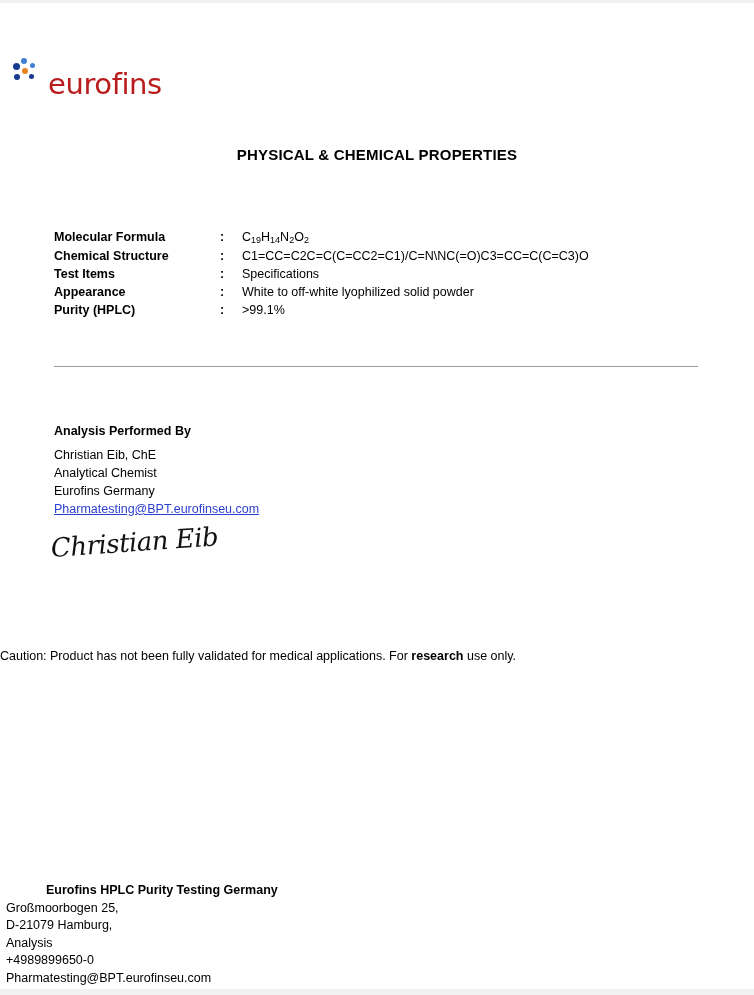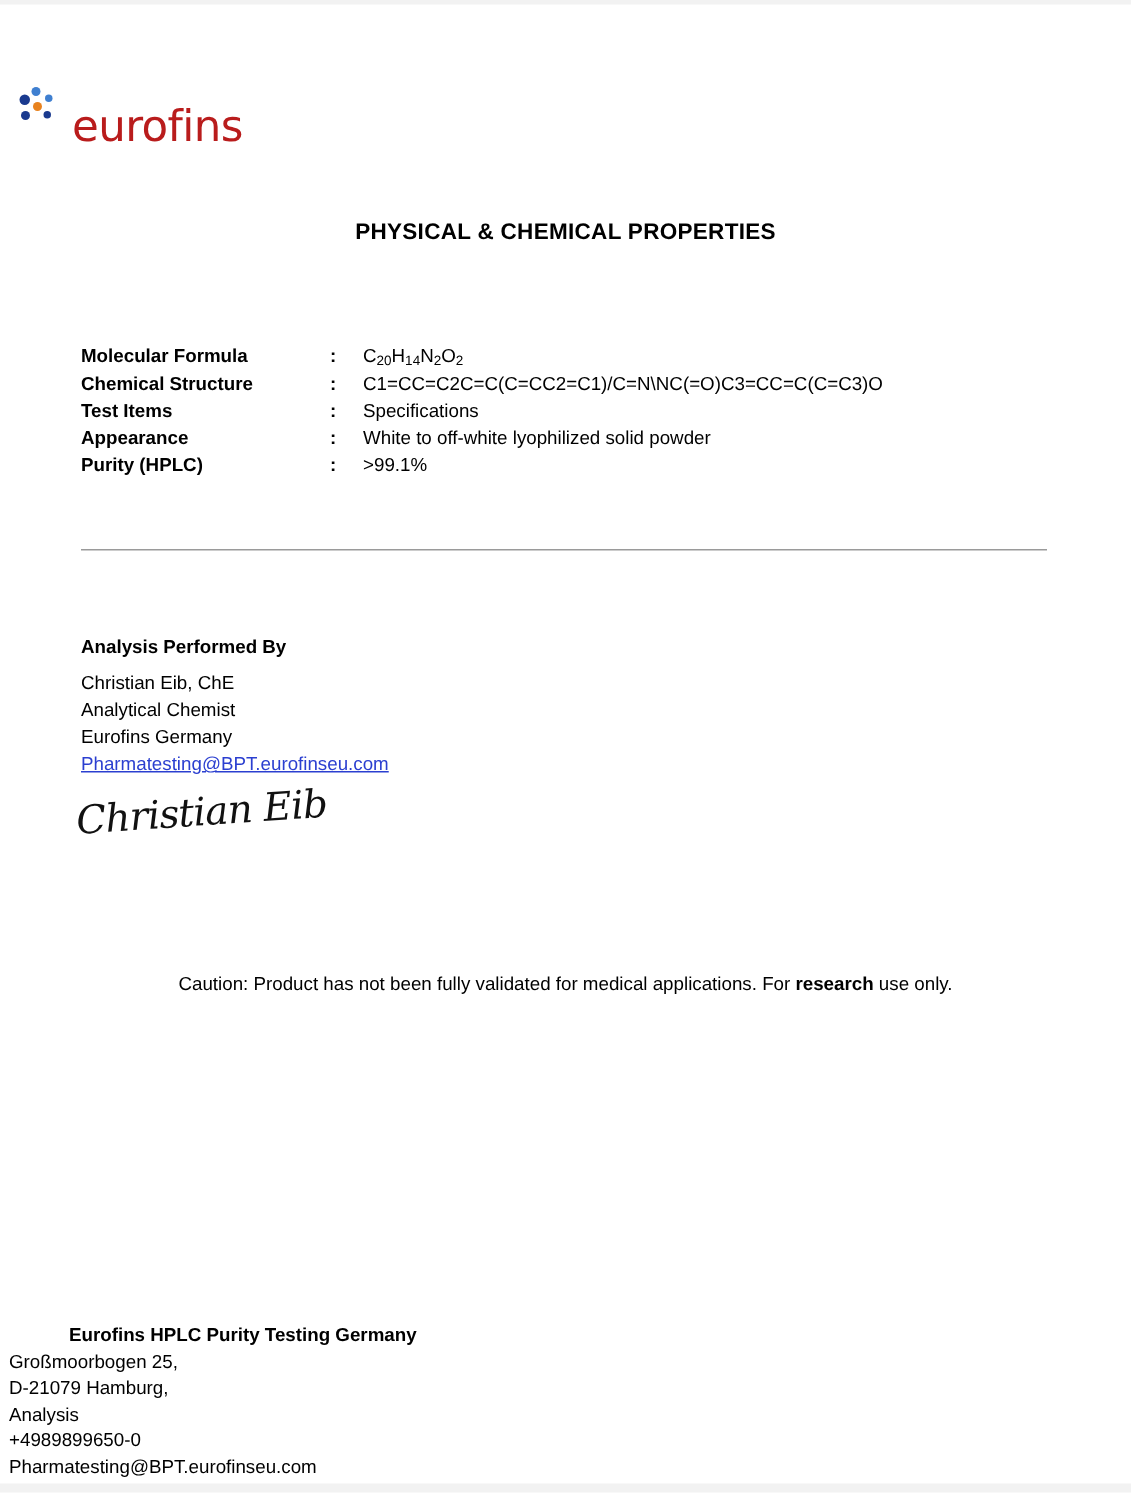--- a/index.html
+++ b/index.html
@@ -164,21 +164,20 @@
     transform-origin: left bottom;
     letter-spacing: -0.5px;
   }
 
   
   .caution {
     position: absolute;
     top: 649px;
     left: 0;
     width: 754px;
-    text-align: center;
     font-size: 12.5px;
   }
   .caution b { font-weight: bold; }
 
   
   .footer {
     position: absolute;
     top: 882px;
     left: 6px;
     font-size: 12.5px;
@@ -205,21 +204,21 @@
     <span class="logo-text">eurofins</span>
   </div>
 
   <div class="doc-title">PHYSICAL &amp; CHEMICAL PROPERTIES</div>
 
   <table class="props">
     <tbody>
       <tr>
         <td class="label">Molecular Formula</td>
         <td class="colon">:</td>
-        <td class="value">C<sub>20</sub>H<sub>14</sub>N<sub>2</sub>O<sub>2</sub></td>
+        <td class="value">C<sub>19</sub>H<sub>14</sub>N<sub>2</sub>O<sub>2</sub></td>
       </tr>
       <tr>
         <td class="label">Chemical Structure</td>
         <td class="colon">:</td>
         <td class="value">C1=CC=C2C=C(C=CC2=C1)/C=N\NC(=O)C3=CC=C(C=C3)O</td>
       </tr>
       <tr>
         <td class="label">Test Items</td>
         <td class="colon">:</td>
         <td class="value">Specifications</td>

